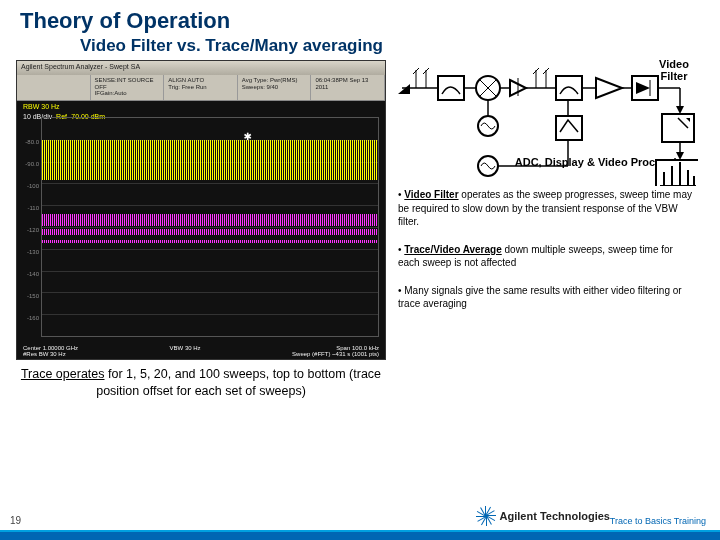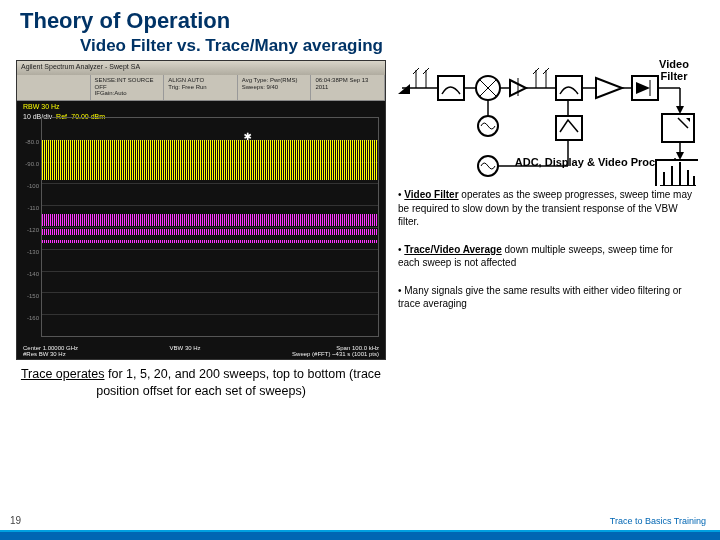--- a/index.html
+++ b/index.html
@@ -157,19 +157,36 @@
       </svg>
     </div>
     <div class="block-label adc-label" style="text-align:right;padding-right:6px">ADC, Display &amp; Video Processing</div>
 
     <div class="bullet first">• <u>Video Filter</u><span> operates as the sweep progresses, sweep time may be required to slow down by the transient response of the VBW filter.</span></div>
     <div class="bullet">• <u>Trace/Video Average</u><span> down multiple sweeps, sweep time for each sweep is not affected</span></div>
     <div class="bullet">• <span>Many signals give the same results with either video filtering or trace averaging</span></div>
   </div>
 </div>
 
-<div class="caption"><u>Trace operates</u><span> for 1, 5, 20, and 200 sweeps, top to bottom (trace position offset for each set of sweeps)</span></div>
+<div class="caption"><u>Trace operates</u><span> for 1, 5, 20, and 100 sweeps, top to bottom (trace position offset for each set of sweeps)</span></div>
 
 <div class="footer">
   <div class="page-num">19</div>
+  <div class="logo">
+    <div class="logo-burst">
+      <span style="transform:rotate(0deg)"></span>
+        <span style="transform:rotate(30deg)"></span>
+      <span style="transform:rotate(60deg)"></span>
+        <span style="transform:rotate(90deg)"></span>
+      <span style="transform:rotate(120deg)"></span>
+        <span style="transform:rotate(150deg)"></span>
+      <span style="transform:rotate(180deg)"></span>
+        <span style="transform:rotate(210deg)"></span>
+      <span style="transform:rotate(240deg)"></span>
+        <span style="transform:rotate(270deg)"></span>
+      <span style="transform:rotate(300deg)"></span>
+        <span style="transform:rotate(330deg)"></span>
+    </div>
+    <span>Agilent Technologies</span>
+  </div>
   <div class="footer-link">Trace to Basics Training</div>
   <div class="footer-bar"></div>
 </div>
 
 </body></html>

